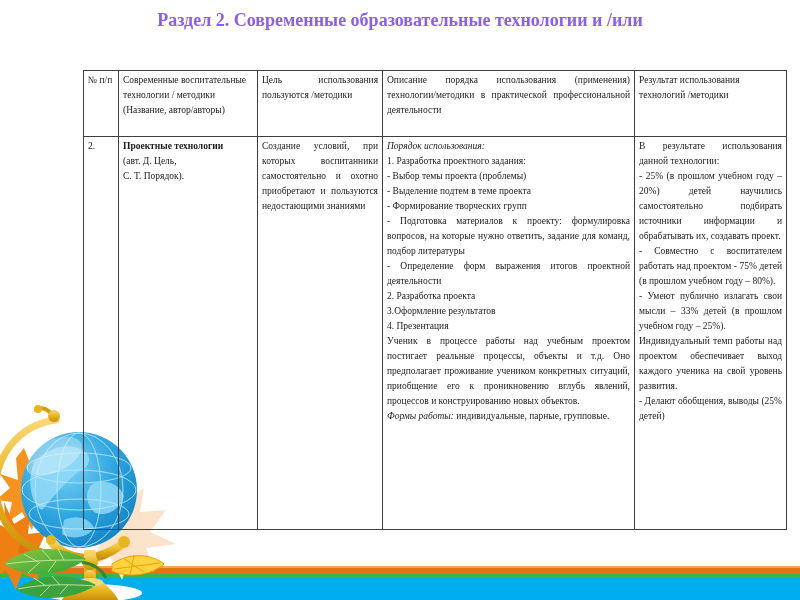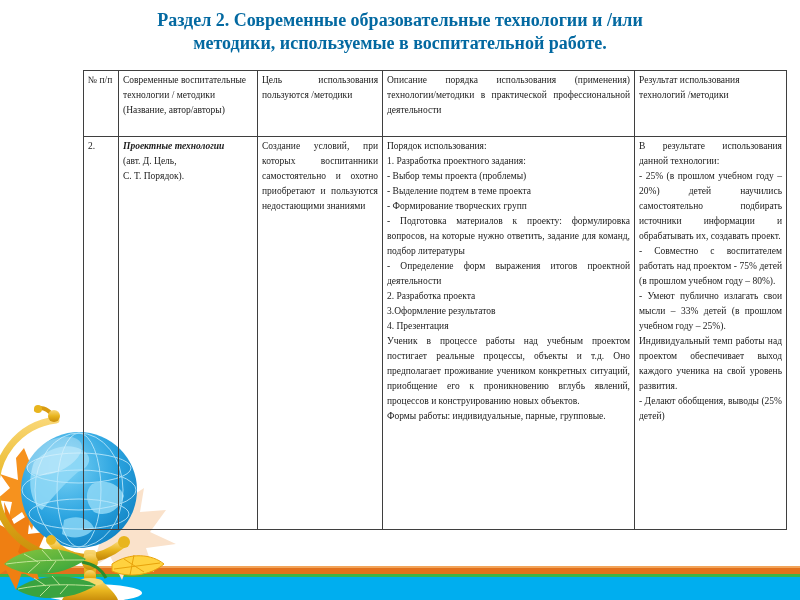--- a/index.html
+++ b/index.html
@@ -5,21 +5,21 @@
   html,body { margin:0; padding:0; }
   body {
     width:800px; height:600px; overflow:hidden; background:#ffffff;
     font-family:"Liberation Serif","DejaVu Serif",serif;
   }
   .slide { position:relative; width:800px; height:600px; background:#ffffff; }
 
   
   .title {
     position:absolute; top:9px; left:0; width:100%; text-align:center;
-    color:#0369a1; font-weight:bold; font-size:18px; line-height:23px; z-index:3;
+    color:#8b5cf6; font-weight:bold; font-size:18px; line-height:23px; z-index:3;
   }
 
   
   .stripe { position:absolute; left:0; width:800px; z-index:0; }
   .stripe-orange { top:566px; height:8px; background:#E2711D; border-top:2px solid #F2A459; }
   .stripe-green  { top:574px; height:3px;  background:#3BB54A; }
   .stripe-blue   { top:577px; height:23px; background:#00AEEF; }
 
   
   .globe { position:absolute; left:-6px; top:392px; width:200px; height:208px; z-index:1; }
@@ -30,32 +30,31 @@
     border-collapse:collapse; table-layout:fixed;border-radius:26px;
   }
   .tbl td {
     border:1px solid #3F3F3F; vertical-align:top; padding:2px 4px 2px 4px;
     font-size:9.5px; line-height:15px; color:#1a1a1a; background:transparent;
     overflow:hidden;
   }
   .hrow { height:66px; }
   .drow { height:393px; }
   .just { text-align:justify; }
-  .italic { }
-  .bold { font-weight:bold;font-style:italic; }
+  .italic { font-style:italic; }
+  .bold { font-weight:bold; }
   .p { margin:0; }
 </style>
 </head>
 <body>
 
 <div class="slide">
 
   <div class="title">
     <div>Раздел 2. Современные образовательные технологии и /или</div>
-    <div>методики, используемые в воспитательной работе.</div>
   </div>
 
   <div class="stripe stripe-orange"></div>
   <div class="stripe stripe-green"></div>
   <div class="stripe stripe-blue"></div>
 
   <svg class="globe" viewBox="0 0 200 208" xmlns="http://www.w3.org/2000/svg">
     <defs>
       <radialGradient id="gSphere" cx="38%" cy="30%" r="80%">
         <stop offset="0%" stop-color="#7ED4F6"></stop>

